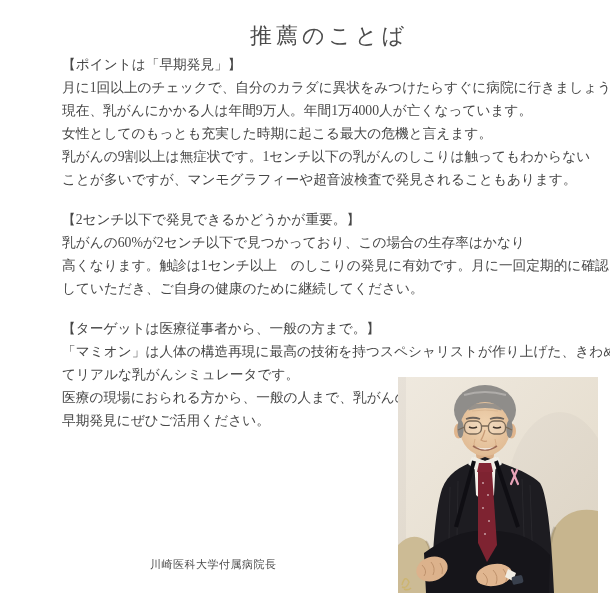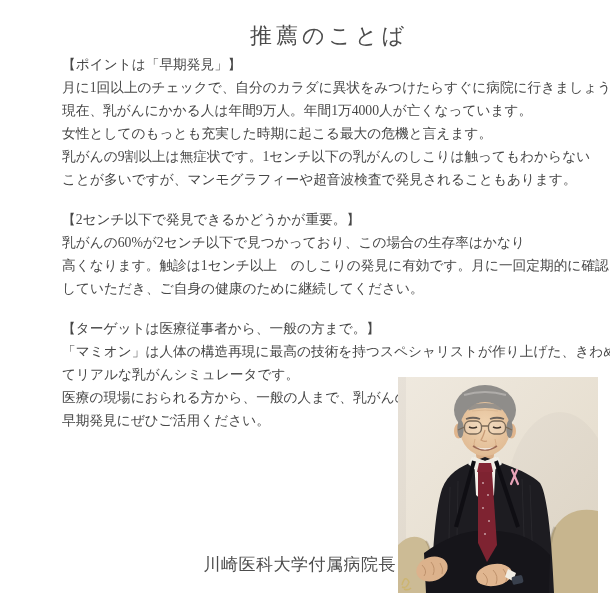--- a/index.html
+++ b/index.html
@@ -20,21 +20,21 @@
   .content section{margin:0;padding:0;}
   .content section + section{margin-top:17px;}
   .line{height:23px;}
   .photo{
     position:absolute;left:398px;top:377px;width:200px;height:216px;margin:0;
     overflow:hidden;
   }
   .photo svg{display:block;}
   .caption{
     position:absolute;left:150px;top:551px;width:246px;
-    text-align:right;font-size:17px;line-height:27px;
+    text-align:left;font-size:11px;line-height:27px;
     letter-spacing:0.5px;color:#4c4c4c;
   }
 </style>
 </head>
 <body>
 
 <div>
 
   <h1 class="title">推薦のことば</h1>
 

